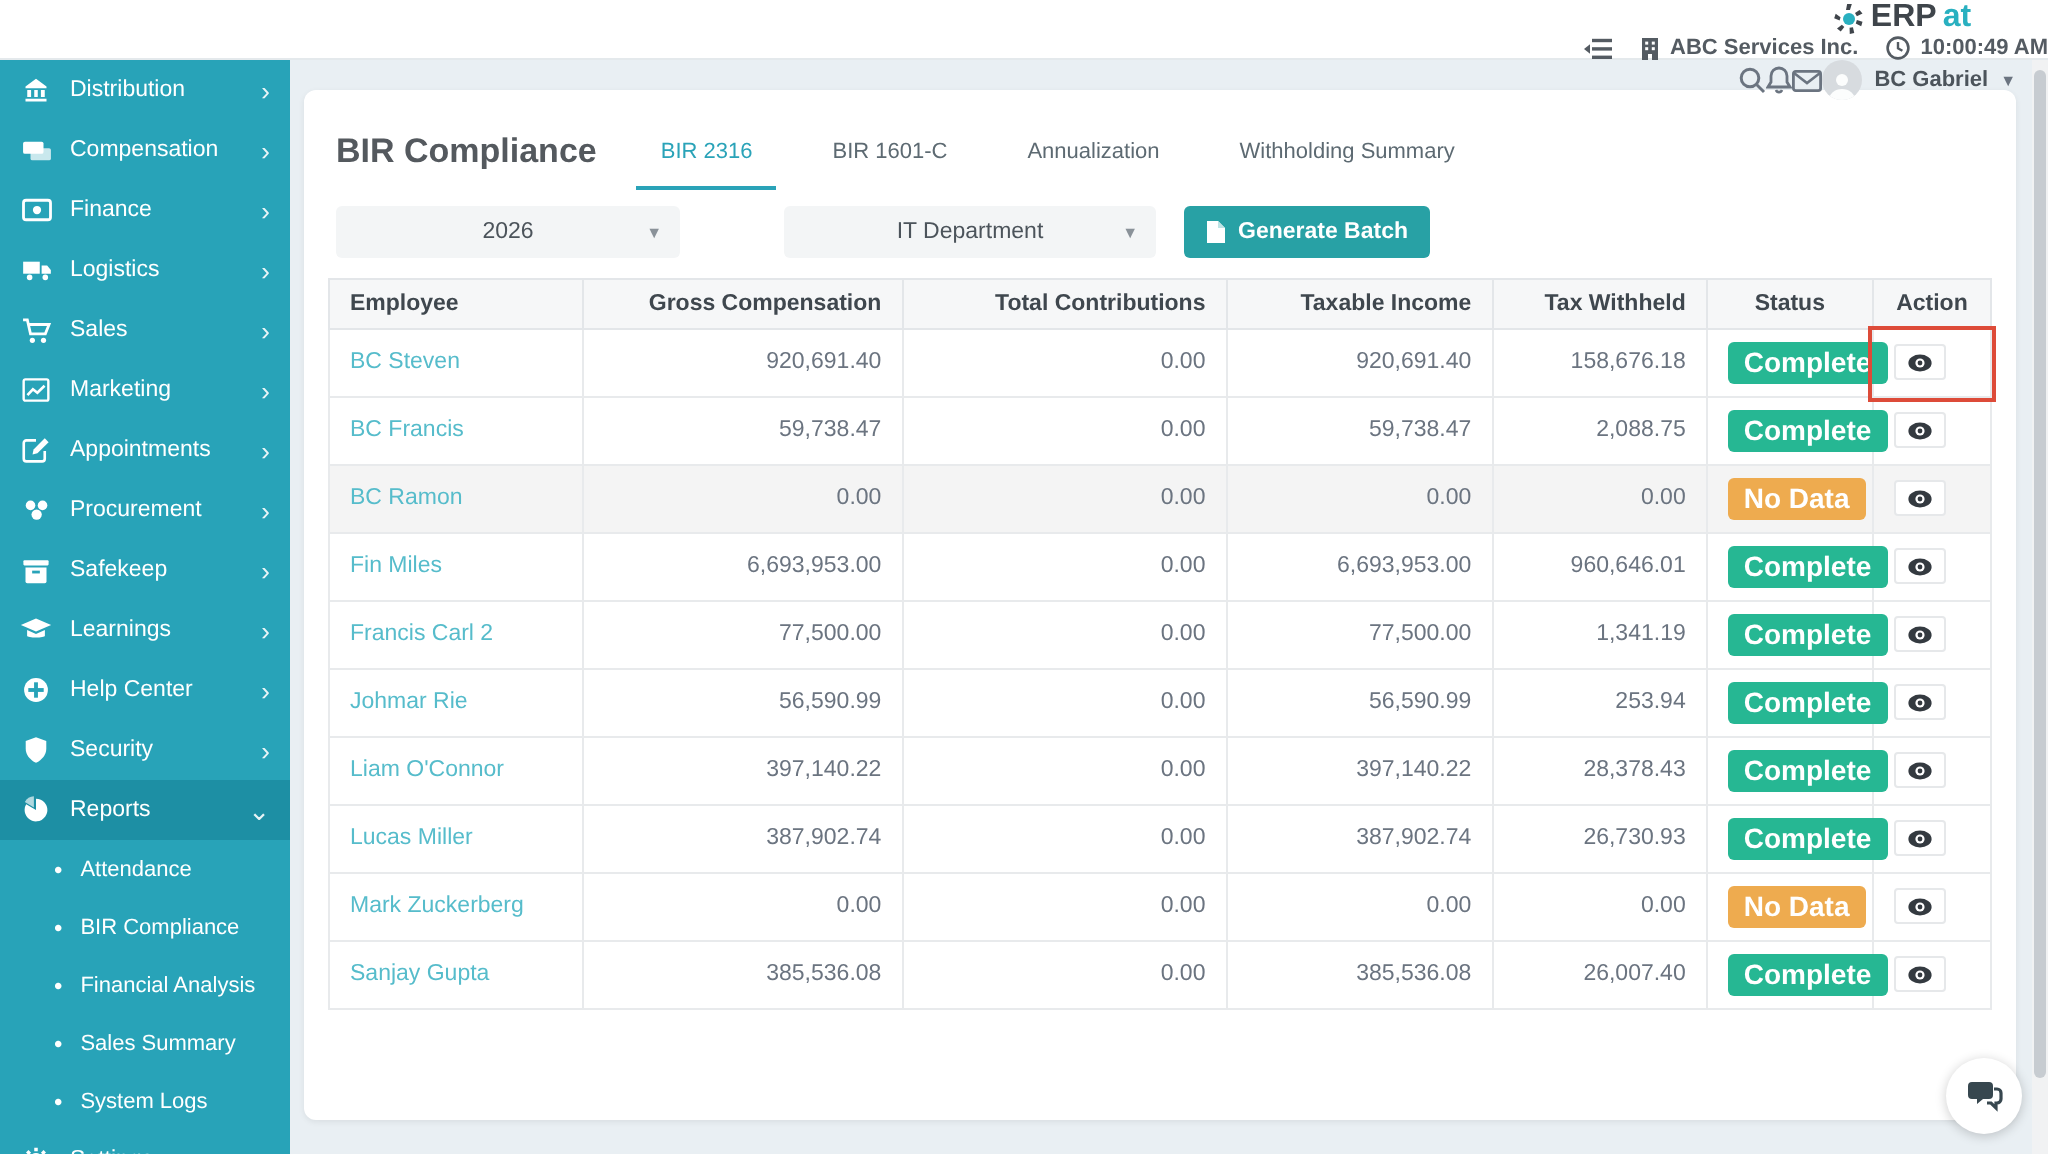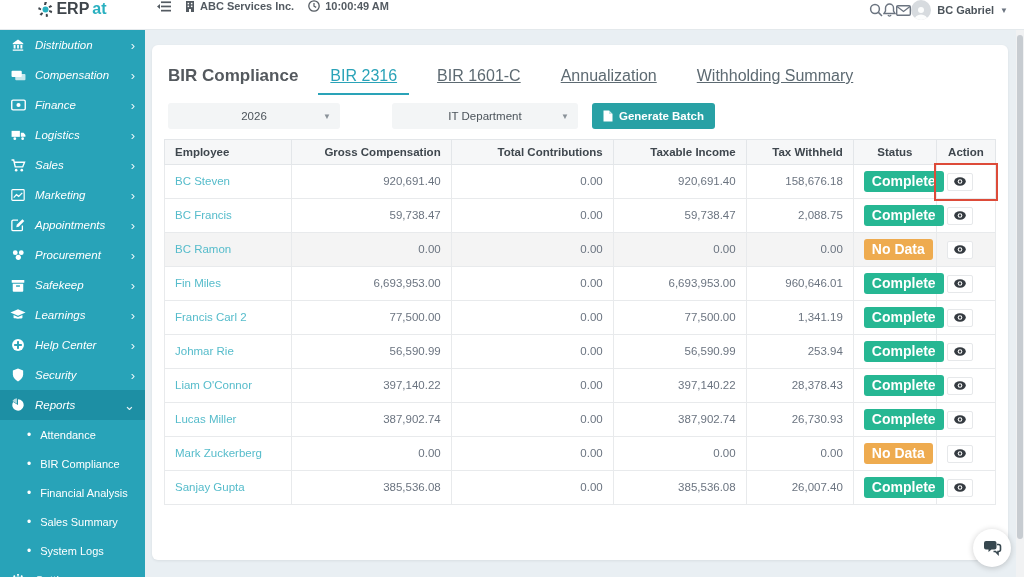--- a/index.html
+++ b/index.html
@@ -1,21 +1,21 @@
 <!DOCTYPE html>
 <html><head>
 <meta charset="utf-8">
 <style>
   * { margin:0; padding:0; box-sizing:border-box; }
   html,body { width:1024px; height:577px; overflow:hidden; }
   body { font-family:"Liberation Sans", sans-serif; background:#e9eff3; position:relative; }
 
   
   .header { position:absolute; top:0; left:0; right:0; height:30px; background:#fff;
-            display:flex; align-items:flex-start; z-index:5; border-bottom:1px solid #e4e9ec; }
+            display:flex; align-items:flex-end; z-index:5; border-bottom:1px solid #e4e9ec;flex-direction:column; }
   .logo-box { width:145px; display:flex; align-items:center; justify-content:center; gap:3px;
               font-weight:bold; font-size:16px; }
   .logo-erp { color:#3f454b; } .logo-at { color:#29b0c0; }
   .hdr-left { display:flex; align-items:center; gap:14px; margin-left:12px;
               color:#545b62; font-size:11px; font-weight:bold; }
   .hdr-item { display:flex; align-items:center; gap:5px; }
   .hdr-right { margin-left:auto; display:flex; align-items:center; margin-right:16px; }
   .hdr-ico { display:flex; cursor:pointer; }
   .avatar { width:20px; height:20px; border-radius:50%; background:#d7dbdf; overflow:hidden;
             display:flex; align-items:flex-end; justify-content:center; }
@@ -23,36 +23,36 @@
               color:#4c545b; font-size:11px; font-weight:bold; }
   .caret { font-size:8px; color:#6b7480; }
 
   
   .sidebar { position:absolute; top:30px; left:0; bottom:0; width:145px; background:#28a3b8;
              overflow:hidden; z-index:4; }
   .sb-item { height:30px; display:flex; align-items:center; padding:0 10px;
              color:#fff; font-size:11.5px; cursor:pointer; }
   .sb-item.active { background:#1d8fa4; }
   .sb-ico { width:16px; margin-right:9px; display:flex; justify-content:center; }
-  .sb-label { flex:1; white-space:nowrap;font-style:italic; }
+  .sb-label { flex:1; white-space:nowrap; }
   .sb-chev { font-size:13px; opacity:.9; line-height:1; }
   .sb-sub { height:29px; display:flex; align-items:center; padding-left:27px;
             color:#fff; font-size:11px; cursor:pointer; }
   .sb-bullet { font-size:12px; margin-right:9px; }
 
   
   .main { position:absolute; left:145px; top:30px; right:0; bottom:0; background:#e9eff3; }
   .card { position:absolute; left:7px; top:15px; right:16px; bottom:17px; background:#fff;
           border-radius:6px; box-shadow:0 1px 3px rgba(0,0,0,.07); padding:12px 12px 0; overflow:hidden; }
 
   .title-row { display:flex; align-items:stretch; height:38px; padding:0 4px; }
   .page-title { font-size:17px; color:#54595e; font-weight:bold; align-self:center; margin-right:30px; }
   .tabs { display:flex; }
-  .tab { font-size:16px; color:#5d6a72; margin-right:36px; display:flex; align-items:center;
-         position:relative; cursor:pointer; padding:0 2px;text-decoration:underline; }
+  .tab { font-size:11px; color:#5d6a72; margin-right:36px; display:flex; align-items:center;
+         position:relative; cursor:pointer; padding:0 2px; }
   .tab.active { color:#2aa3b8; }
   .tab.active::after { content:""; position:absolute; left:-10px; right:-10px; bottom:0;
                        height:2px; background:#2aa3b8; }
 
   .filter-row { display:flex; align-items:center; margin-top:8px; padding:0 4px; }
   .dd { height:26px; background:#f3f5f6; border-radius:3px; display:flex; align-items:center;
         justify-content:center; font-size:11.5px; color:#4c545b; position:relative; cursor:pointer; }
   .dd .dd-caret { position:absolute; right:9px; font-size:8px; color:#8a9299; }
   .dd-year { width:172px; }
   .dd-dept { width:186px; margin-left:52px; }

